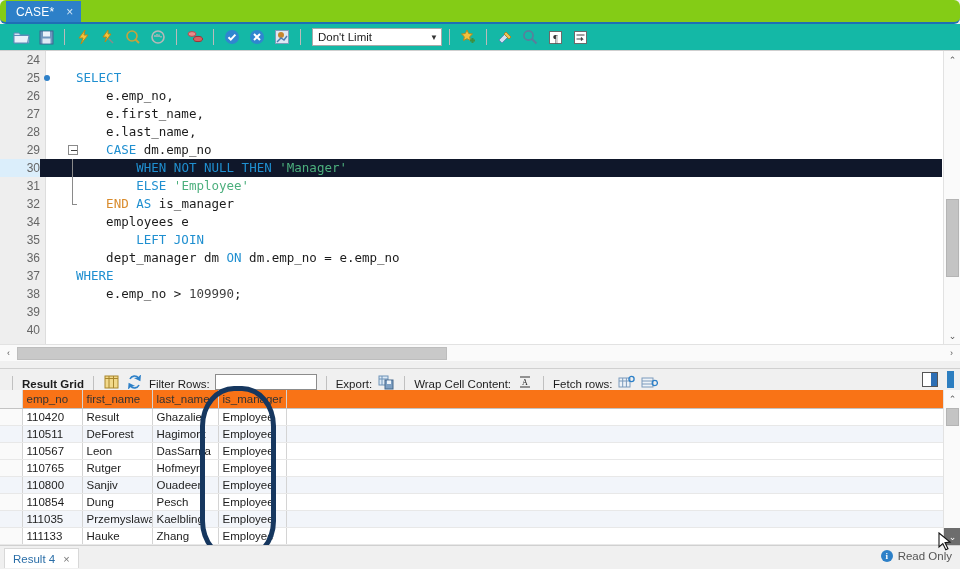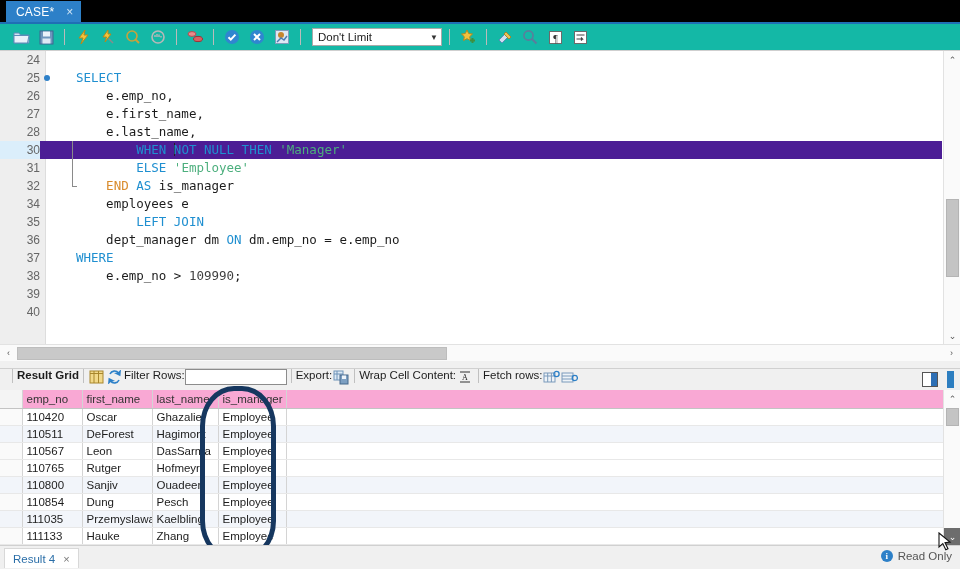--- a/index.html
+++ b/index.html
@@ -8,22 +8,23 @@
     font-family: "Liberation Sans", sans-serif;
     font-size: 12px;
     background: #ffffff;
     overflow: hidden;
   }
   #app { position: relative; width: 960px; height: 569px; background: #f0f0f0; }
 
   
   .tabstrip {
     position: absolute; left: 0; top: 0; width: 960px; height: 24px;
-    background: #000000;
+    background: #84cc16;
     border-bottom: 2px solid #1f6fb5;
+    border-radius: 6px;
   }
   .sqltab {
     position: absolute; left: 6px; top: 1px; height: 21px;
     min-width: 70px;
     background: #2d80c8;
     color: #ffffff;
     display: flex; align-items: center; gap: 12px;
     padding: 0 8px 0 10px;
     font-size: 12px;
   }
@@ -70,21 +71,21 @@
   }
   .codearea {
     position: absolute; left: 0; top: 0; right: 18px; bottom: 0;
   }
   .crow {
     position: relative; height: 18px; line-height: 18px;
     font-family: "DejaVu Sans Mono", monospace; font-size: 12.5px;
     white-space: pre;
     padding-left: 15px;
   }
-  .crow.hl { background: #4c1d95; }
+  .crow.hl { background: #0f172a; }
   .crow.hl .ln { background: #dbeefb; }
   .ln {
     position: absolute; left: 0; top: 0; width: 40px;
     text-align: right; color: #666666;
     font-family: "Liberation Sans", sans-serif; font-size: 12px;
     background: #eeeeee;
   }
   .bkmk {
     position: absolute; left: 44px; top: 6px;
     width: 6px; height: 6px; border-radius: 50%; background: #2d80c8;
@@ -142,21 +143,21 @@
   .hscroll .track { position: relative; flex: 1; height: 15px; }
   .hscroll .thumb {
     position: absolute; left: 0; top: 1px; width: 430px; height: 13px;
     background: #c9c9c9; border: 1px solid #bdbdbd;
   }
 
   
   .resbar {
     position: absolute; left: 0; top: 368px; width: 960px; height: 22px;
     background: #f0f0f0; border-top: 1px solid #d0d0d0;
-    display: flex; align-items: flex-start; padding-left: 8px; 
+    display: flex; align-items: flex-end; padding-left: 8px; gap: 5px;
     font-size: 11.5px; color: #1c1c1c;
   }
   .resbar .lbl { font-weight: bold; }
   .resbar .lbl2 { font-weight: normal; }
   .filterinput {
     width: 102px; height: 16px; background: #ffffff;
     border: 1px solid #8c8c8c;
   }
   .vsep { width: 1px; height: 14px; background: #c0c0c0; margin: 0 4px; }
   .ricon { width: 18px; height: 16px; display: flex; align-items: center; justify-content: center; }
@@ -179,21 +180,21 @@
     background: #ffffff; overflow: hidden;
   }
   table.rg { border-collapse: collapse; table-layout: fixed; width: 100%; }
   table.rg th, table.rg td {
     height: 17px; font-size: 11.5px; padding: 0 4px;
     border-right: 1px solid #d4d4d4; border-bottom: 1px solid #e8e8e8;
     text-align: left; white-space: nowrap; overflow: hidden;
     font-weight: normal; color: #1c1c1c;
   }
   table.rg th {
-    background: #f9a8d4; border-bottom: 1px solid #c3c3c3;
+    background: #f97316; border-bottom: 1px solid #c3c3c3;
     height: 18px; color: #333;
   }
   table.rg tr.alt td { background: #f2f5fa; }
   .colsel { width: 16px; background: #f4f4f4 !important; }
   .rowsel { background: #fafafa; }
 
   .grid-vscroll {
     position: absolute; right: 0; top: 390px; width: 17px; height: 155px;
     background: #fafafa; border-left: 1px solid #e2e2e2;
   }
@@ -361,20 +362,21 @@
 
   <div class="editor">
     <div class="gutter"></div>
     <div class="foldcol"></div>
     <div class="codearea" id="codearea">
         <div class="crow"><span class="ln">24</span><span class="ctext"></span></div>
         <div class="crow"><span class="ln">25</span><span class="bkmk"></span><span class="ctext"><span class="kw">SELECT</span></span></div>
         <div class="crow"><span class="ln">26</span><span class="ctext"><span>    e.emp_no,</span></span></div>
         <div class="crow"><span class="ln">27</span><span class="ctext"><span>    e.first_name,</span></span></div>
         <div class="crow"><span class="ln">28</span><span class="ctext"><span>    e.last_name,</span></span></div>
+        <div class="crow"><span class="ln">29</span><span class="foldbox"></span><span class="ctext"><span>    </span><span class="kw">CASE</span><span> dm.emp_no</span></span></div>
         <div class="crow hl"><span class="ln">30</span><span class="foldline" style="top: 0px; height: 18px;"></span><span class="ctext"><span>        </span><span class="kw">WHEN</span><span> </span><span class="caret"></span><span class="kw">NOT NULL</span><span> </span><span class="kw">THEN</span><span> </span><span class="str">'Manager'</span></span></div>
         <div class="crow"><span class="ln">31</span><span class="foldline" style="top: 0px; height: 18px;"></span><span class="ctext"><span>        </span><span class="kw">ELSE</span><span> </span><span class="str">'Employee'</span></span></div>
         <div class="crow"><span class="ln">32</span><span class="foldline" style="top: 0px; height: 9px;"></span><span class="foldend" style="left: 72px; top: 9px;"></span><span class="ctext"><span>    </span><span class="kwo">END</span><span> </span><span class="kw">AS</span><span> is_manager</span></span></div>
         <div class="crow"><span class="ln">34</span><span class="ctext"><span>    employees e</span></span></div>
         <div class="crow"><span class="ln">35</span><span class="ctext"><span>        </span><span class="kw">LEFT JOIN</span></span></div>
         <div class="crow"><span class="ln">36</span><span class="ctext"><span>    dept_manager dm </span><span class="kw">ON</span><span> dm.emp_no = e.emp_no</span></span></div>
         <div class="crow"><span class="ln">37</span><span class="ctext"><span class="kw">WHERE</span></span></div>
         <div class="crow"><span class="ln">38</span><span class="ctext"><span>    e.emp_no &gt; </span><span class="num">109990</span><span>;</span></span></div>
         <div class="crow"><span class="ln">39</span><span class="ctext"></span></div>
         <div class="crow"><span class="ln">40</span><span class="ctext"></span></div>
@@ -469,21 +471,21 @@
             <th>first_name</th>
             <th>last_name</th>
             <th>is_manager</th>
             <th style="border-right: none;"></th>
           </tr>
         </thead>
       <tbody id="grid-body">
           <tr>
             <td class="rowsel"></td>
             <td>110420</td>
-            <td>Oscar</td>
+            <td>Result</td>
             <td>Ghazalie</td>
             <td>Employee</td>
             <td style="border-right: none;"></td>
           </tr>
           <tr class="alt">
             <td class="rowsel"></td>
             <td>110511</td>
             <td>DeForest</td>
             <td>Hagimont</td>
             <td>Employee</td>

